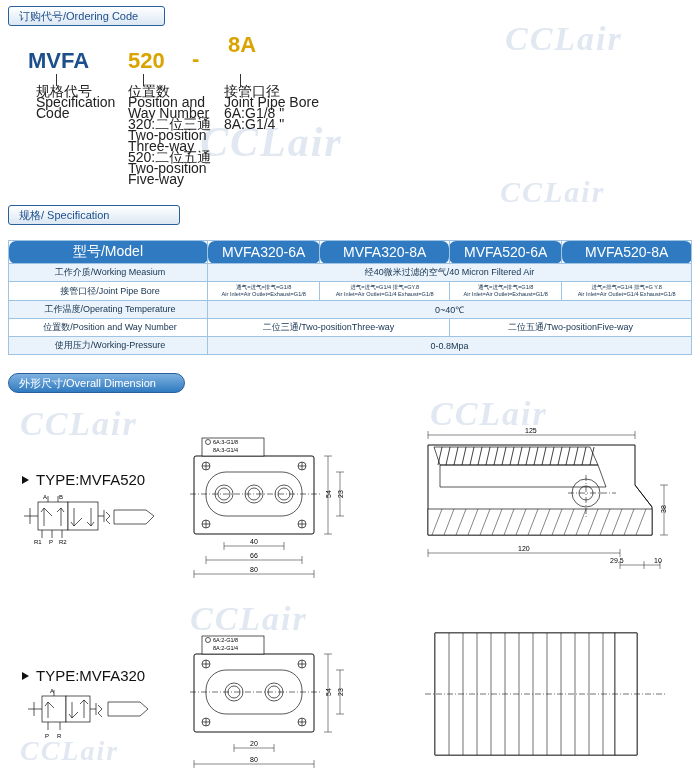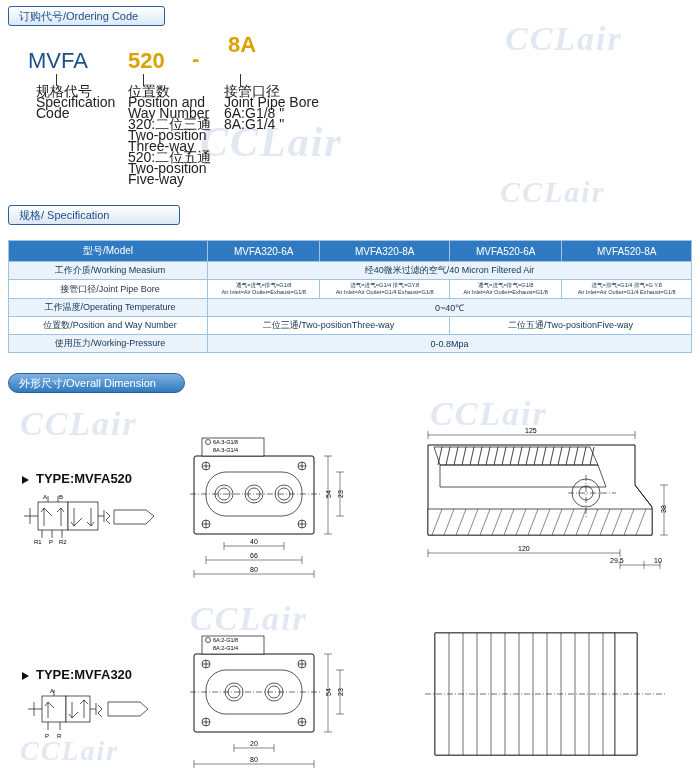--- a/index.html
+++ b/index.html
@@ -21,44 +21,44 @@
     border:1px solid #2a5f9e;border-radius:3px;
     background:linear-gradient(#ffffff,#dbe7f3);
     color:#1c4f8c;font-size:11px;padding:0 10px;
     font-family:"Liberation Sans", sans-serif;
   }
   .sec-head.blue{
     background:linear-gradient(#7fb2e0,#2f7ac0);
     color:#ffffff;border:1px solid #2a5f9e;
   }
   
-  .oc-main{position:absolute;font-weight:normal;font-size:22px;color:#1c4f8c;font-family:"Liberation Sans", sans-serif;}
+  .oc-main{position:absolute;font-weight:bold;font-size:22px;color:#1c4f8c;font-family:"Liberation Sans", sans-serif;}
   .oc-num{position:absolute;font-weight:bold;font-size:22px;color:#d9a300;font-family:"Liberation Sans", sans-serif;}
   .oc-dash{position:absolute;font-weight:bold;font-size:22px;color:#d9a300;}
   .leader{position:absolute;background:#333;}
   .oc-txt{position:absolute;font-size:14px;line-height:11px;color:#222;white-space:pre-line;}
   
   table.spec{
     position:absolute;left:8px;top:240px;width:684px;
     border-collapse:collapse;font-size:9px;
   }
   table.spec td,table.spec th{
     border:1px solid #9fc3e2;text-align:center;vertical-align:middle;
     padding:2px 2px;color:#14324f;
   }
   table.spec thead th{
-    background:#2f7ac0;color:#ffffff;font-weight:normal;height:16px;font-size:10px;
+    background:#2f7ac0;color:#ffffff;font-weight:normal;height:16px;font-size:14px;border-radius:7px;
   }
   table.spec tbody tr:nth-child(odd) td{background:#eaf3fb;}
   table.spec tbody tr:nth-child(even) td{background:#ffffff;}
   table.spec td.lbl{text-align:center;padding-left:6px;width:190px;}
   .tiny{font-size:5.6px;line-height:7px;display:block;}
   
   .draw{position:absolute;}
-  .tl{position:absolute;font-size:13px;color:#111;font-weight:bold;}
+  .tl{position:absolute;font-size:15px;color:#111;}
   svg{display:block;overflow:visible;}
   .ln{stroke:#111;stroke-width:0.7;fill:none;}
   .ln2{stroke:#111;stroke-width:1;fill:none;}
   .lnd{stroke:#111;stroke-width:0.6;fill:none;stroke-dasharray:6 2 1 2;}
   .dim{stroke:#111;stroke-width:0.5;fill:none;}
   .fillw{fill:#ffffff;}
   .tri{position:absolute;width:0;height:0;border-left:7px solid #111;border-top:4px solid transparent;border-bottom:4px solid transparent;}
 </style>
 </head>
 <body>

